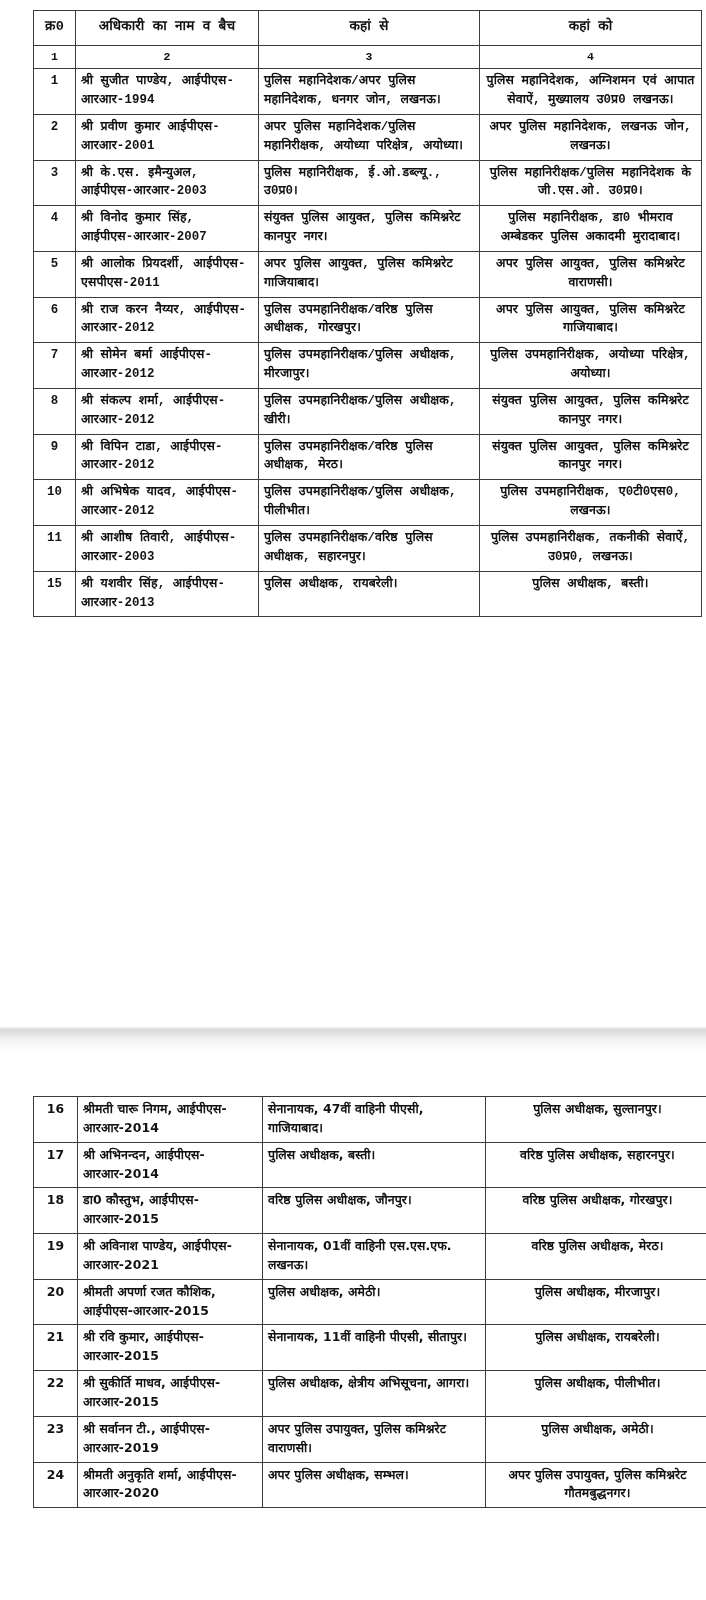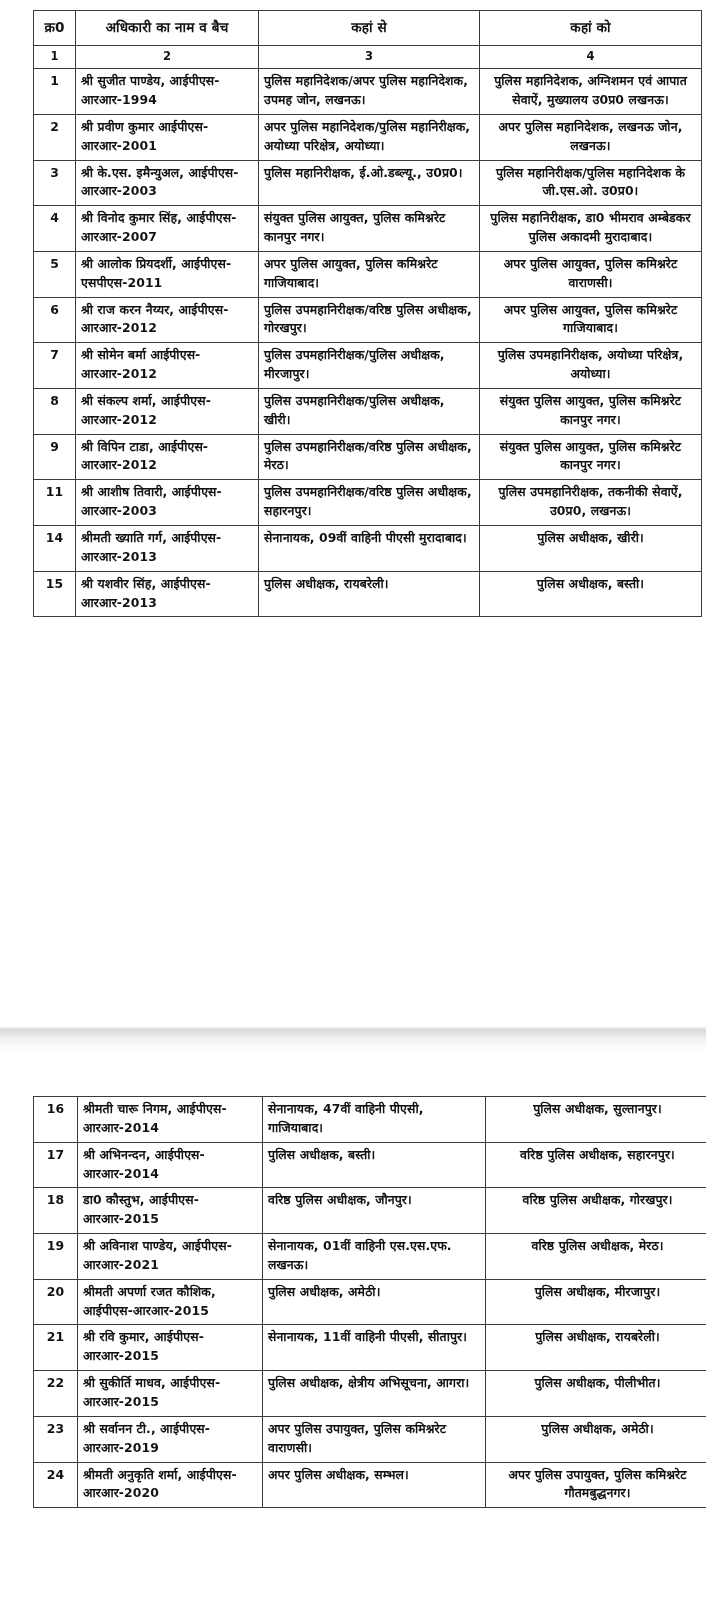--- a/index.html
+++ b/index.html
@@ -39,21 +39,21 @@
   }
 
   table.transfer-table {
     position: absolute;
     left: 33px;
     width: 640px;
     border-collapse: collapse;
     table-layout: fixed;
     background: #fff;
   }
-  #table-page-1 { top: 10px; }
+  #table-page-1 { top: 10px; font-family: Liberation Mono, monospace; }
   #table-page-2 { top: 12px; }
 
   table.transfer-table td,
   table.transfer-table th {
     border: 1px solid #3b3b3b;
     vertical-align: top;
     padding: 3px 5px 4px 5px;
     font-size: 12.4px;
     line-height: 1.52;
     color: #121212;
@@ -104,21 +104,21 @@
     </thead>
     <tbody id="tbody-page-1">
         <tr>
           <td class="col-sno">
             <span class="cell-line">1</span>
           </td>
           <td class="col-name">
             <span class="cell-line">श्री सुजीत पाण्डेय, आईपीएस-आरआर-1994</span>
           </td>
           <td class="col-from">
-            <span class="cell-line">पुलिस महानिदेशक/अपर पुलिस महानिदेशक, उपमह जोन, लखनऊ।</span>
+            <span class="cell-line">पुलिस महानिदेशक/अपर पुलिस महानिदेशक, धनगर जोन, लखनऊ।</span>
           </td>
           <td class="col-to">
             <span class="cell-line">पुलिस महानिदेशक, अग्निशमन एवं आपात सेवाऐं, मुख्यालय उ0प्र0 लखनऊ।</span>
           </td>
         </tr>
         <tr>
           <td class="col-sno">
             <span class="cell-line">2</span>
           </td>
           <td class="col-name">
@@ -224,44 +224,44 @@
           </td>
           <td class="col-from">
             <span class="cell-line">पुलिस उपमहानिरीक्षक/वरिष्ठ पुलिस अधीक्षक, मेरठ।</span>
           </td>
           <td class="col-to">
             <span class="cell-line">संयुक्त पुलिस आयुक्त, पुलिस कमिश्नरेट कानपुर नगर।</span>
           </td>
         </tr>
         <tr>
           <td class="col-sno">
+            <span class="cell-line">10</span>
+          </td>
+          <td class="col-name">
+            <span class="cell-line">श्री अभिषेक यादव, आईपीएस-आरआर-2012</span>
+          </td>
+          <td class="col-from">
+            <span class="cell-line">पुलिस उपमहानिरीक्षक/पुलिस अधीक्षक, पीलीभीत।</span>
+          </td>
+          <td class="col-to">
+            <span class="cell-line">पुलिस उपमहानिरीक्षक, ए0टी0एस0, लखनऊ।</span>
+          </td>
+        </tr>
+        <tr>
+          <td class="col-sno">
             <span class="cell-line">11</span>
           </td>
           <td class="col-name">
             <span class="cell-line">श्री आशीष तिवारी, आईपीएस-आरआर-2003</span>
           </td>
           <td class="col-from">
             <span class="cell-line">पुलिस उपमहानिरीक्षक/वरिष्ठ पुलिस अधीक्षक, सहारनपुर।</span>
           </td>
           <td class="col-to">
             <span class="cell-line">पुलिस उपमहानिरीक्षक, तकनीकी सेवाऐं, उ0प्र0, लखनऊ।</span>
-          </td>
-        </tr>
-        <tr>
-          <td class="col-sno">
-            <span class="cell-line">14</span>
-          </td>
-          <td class="col-name">
-            <span class="cell-line">श्रीमती ख्याति गर्ग, आईपीएस-आरआर-2013</span>
-          </td>
-          <td class="col-from">
-            <span class="cell-line">सेनानायक, 09वीं वाहिनी पीएसी मुरादाबाद।</span>
-          </td>
-          <td class="col-to">
-            <span class="cell-line">पुलिस अधीक्षक, खीरी।</span>
           </td>
         </tr>
         <tr>
           <td class="col-sno">
             <span class="cell-line">15</span>
           </td>
           <td class="col-name">
             <span class="cell-line">श्री यशवीर सिंह, आईपीएस-आरआर-2013</span>
           </td>
           <td class="col-from">

